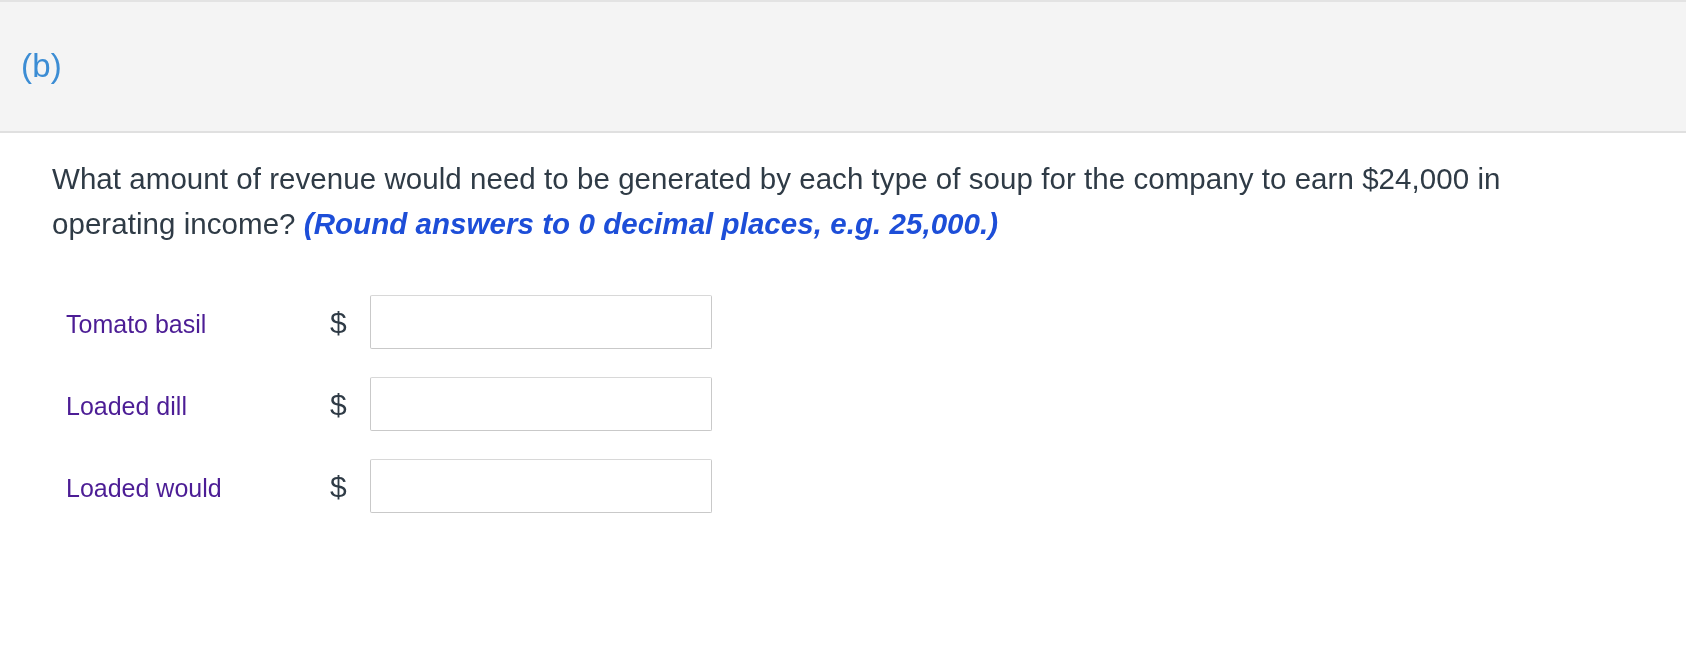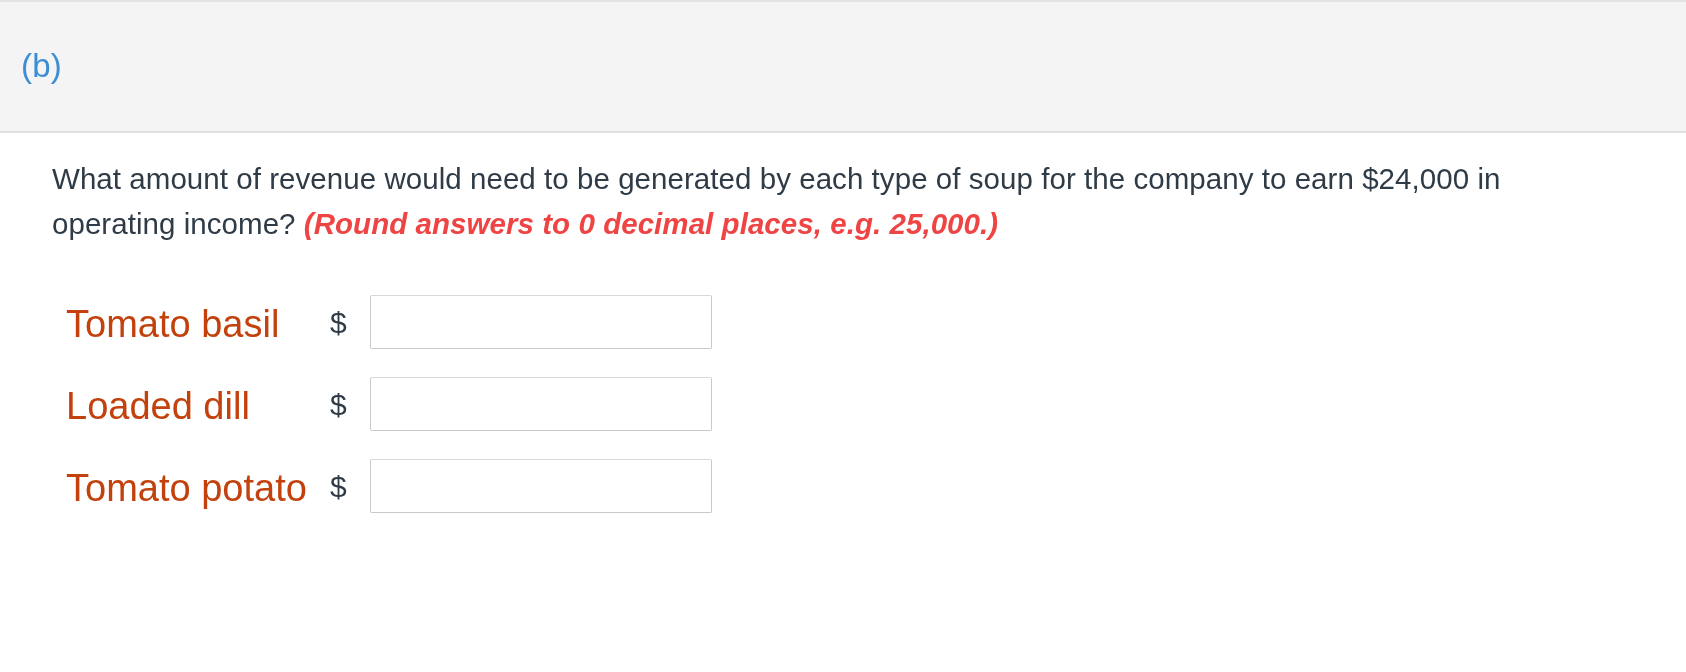--- a/index.html
+++ b/index.html
@@ -52,43 +52,43 @@
     left: 52px;
     top: 23px;
     width: 1530px;
     font-size: 29.5px;
     line-height: 45px;
     color: #2f3b46;
     font-weight: 400;
     letter-spacing: 0.05px;
   }
   .instruction {
-    color: #ef4444;
+    color: #1d4ed8;
     font-style: italic;
     font-weight: bold;
   }
 
   
   .answer-rows {
     position: absolute;
     left: 0;
     top: 155px;
     width: 1686px;
   }
   .answer-row {
     position: relative;
     height: 82px;
   }
   .row-label {
     position: absolute;
     left: 66px;
     top: 18px;
-    font-size: 38px;
+    font-size: 25px;
     line-height: 36px;
-    color: #c2410c;
+    color: #4c1d95;
     white-space: nowrap;
   }
   .currency-symbol {
     position: absolute;
     left: 330px;
     top: 16px;
     font-size: 30px;
     line-height: 38px;
     color: #2f3b46;
   }
@@ -131,19 +131,19 @@
       <input class="answer-input" type="text" value="" style="">
     </div>
 
     <div class="answer-row">
       <div class="row-label">Loaded dill</div>
       <div class="currency-symbol">$</div>
       <input class="answer-input" type="text" value="" style="">
     </div>
 
     <div class="answer-row">
-      <div class="row-label">Tomato potato</div>
+      <div class="row-label">Loaded would</div>
       <div class="currency-symbol">$</div>
       <input class="answer-input" type="text" value="" style="">
     </div>
 
   </div>
 </div>
 
 </body></html>

